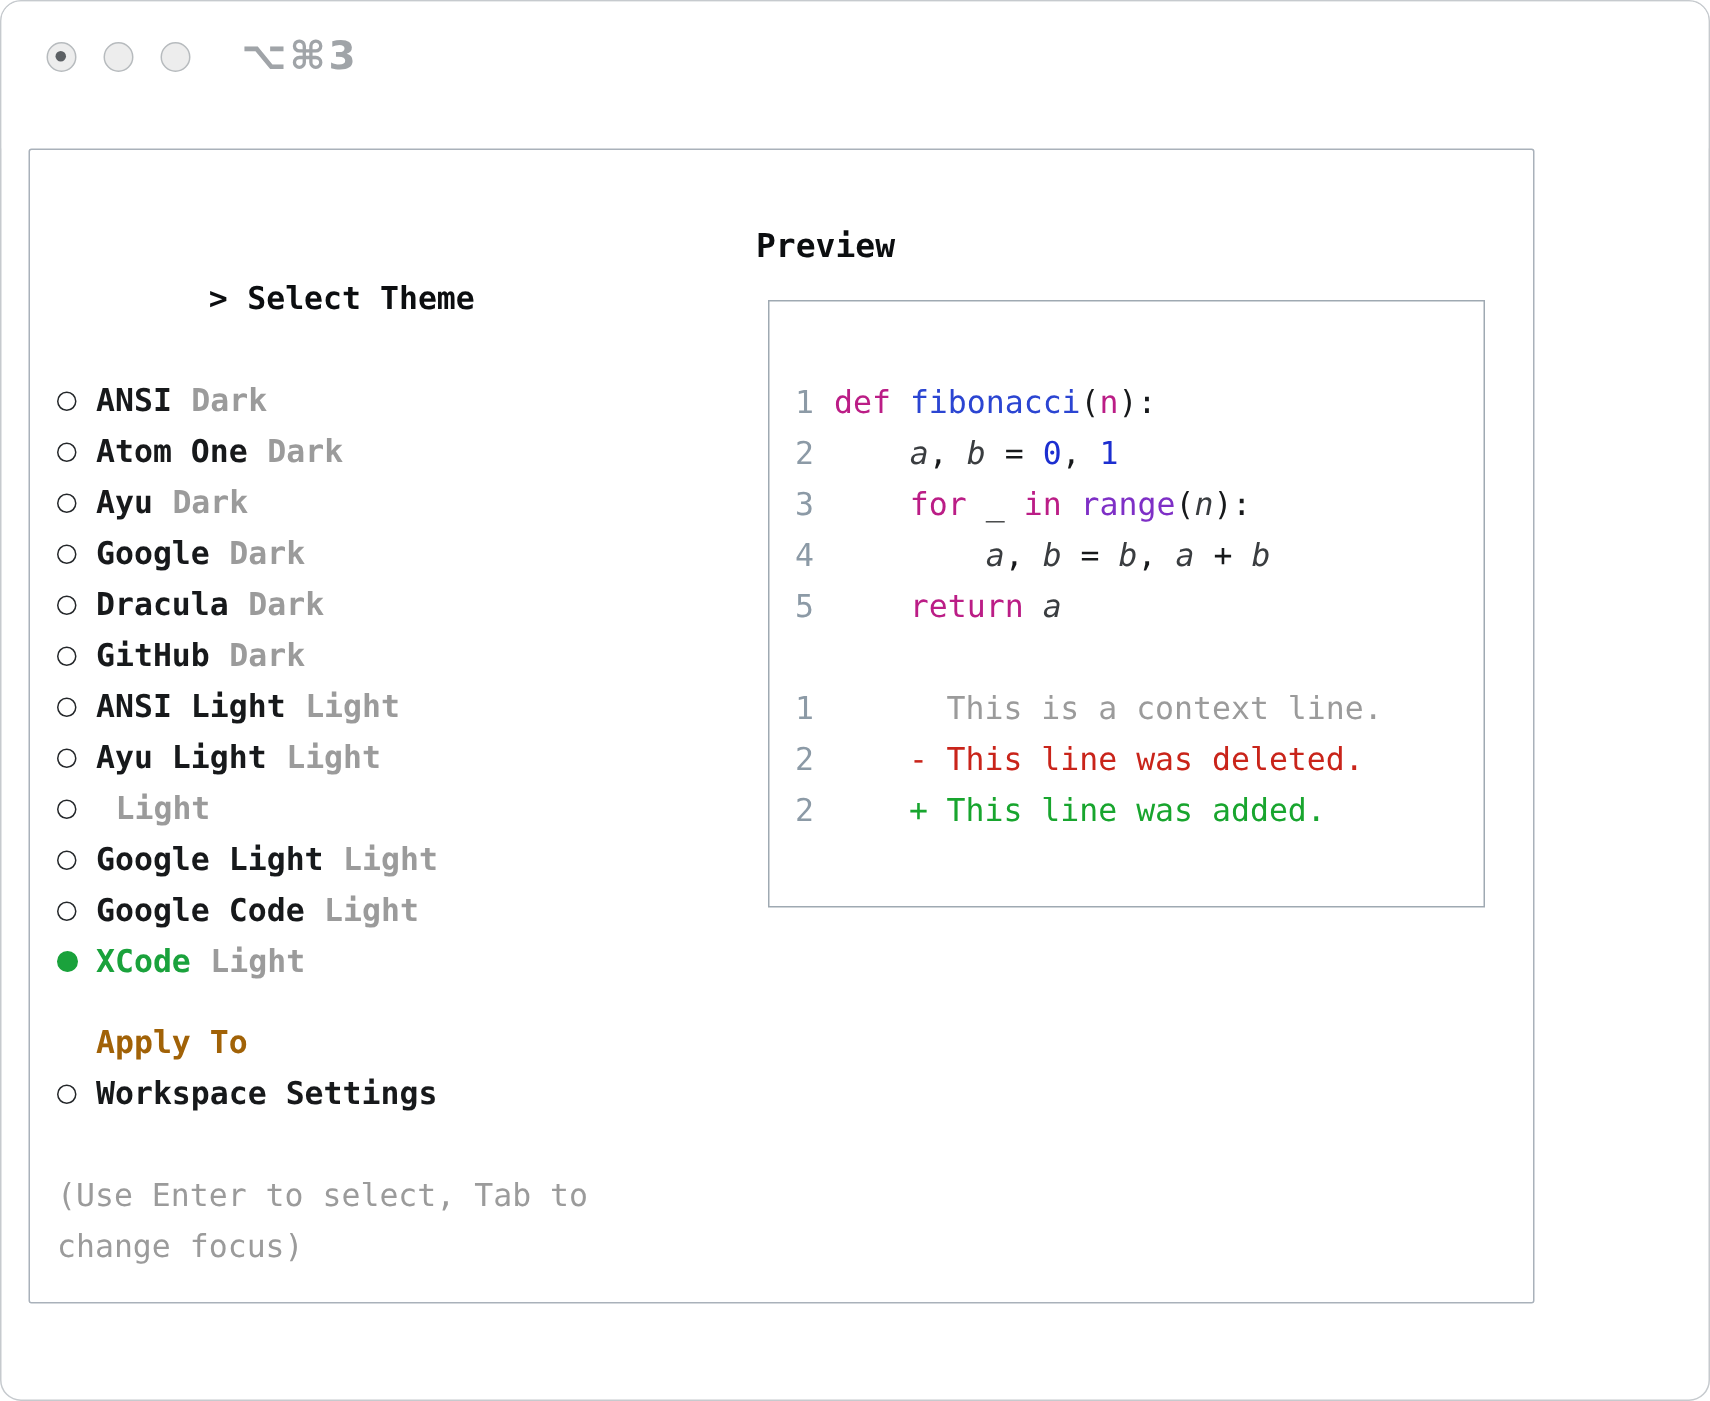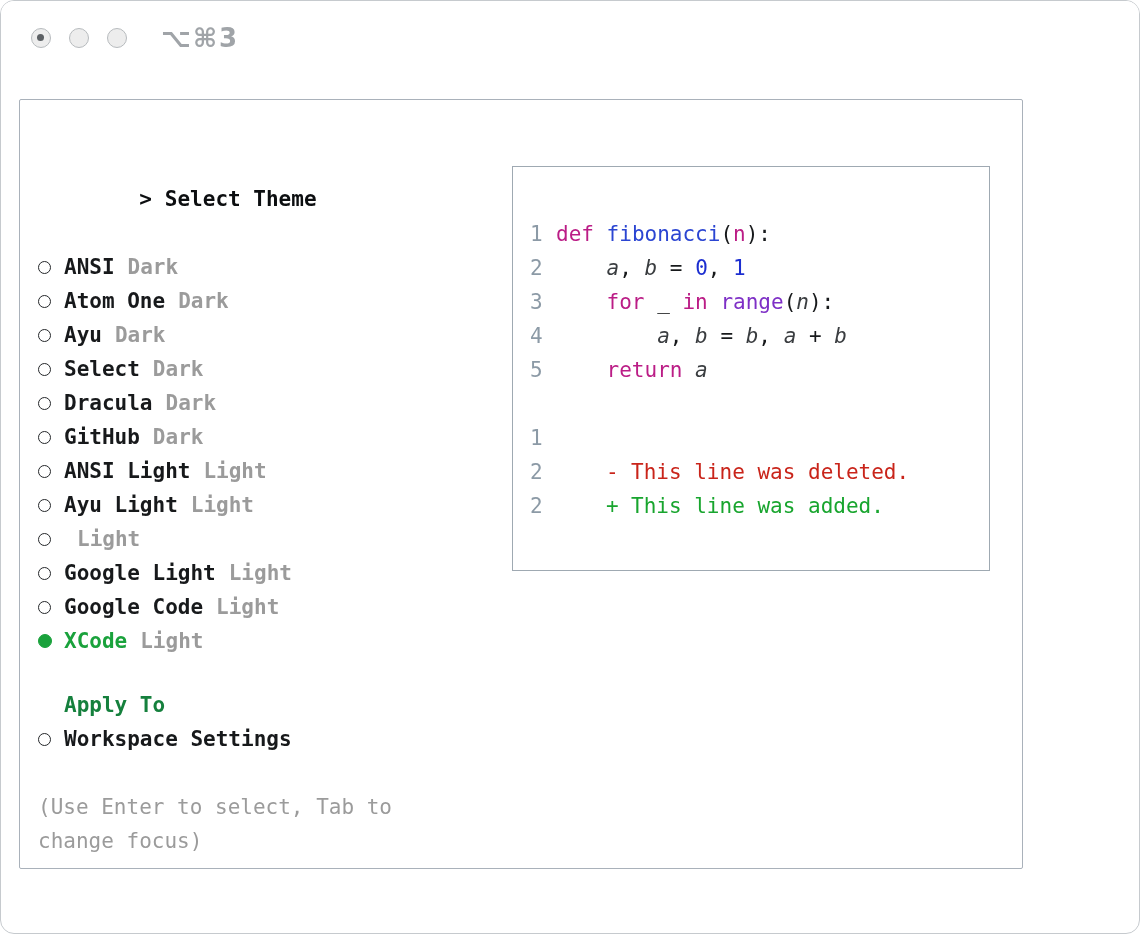--- a/index.html
+++ b/index.html
@@ -40,21 +40,21 @@
   .heading .prefix { margin-right:13px; }
   .titem { height:34px; display:flex; align-items:center; cursor:default;font-weight:bold; }
   .radio {
     width:13px; height:13px; flex:none; border-radius:50%;
     border:1.5px solid #24272a; margin-right:13px; background:transparent;
   }
   .radio.on { width:14px; height:14px; border-color:var(--green,#1aa23c); background:var(--green,#1aa23c); margin-right:12px; }
   .tname { color:#17191b; white-space:pre; }
   .titem.selected .tname { color:var(--green,#1aa23c); }
   .tvariant { color:var(--muted,#9b9b9b); margin-left:13px; white-space:pre; }
-  .apply-heading { margin-top:30px; margin-left:26px; font-weight:bold; color:#15803d; line-height:34px; }
+  .apply-heading { margin-top:20px; margin-left:26px; font-weight:bold; color:#a16207; line-height:34px; }
   .hint { margin-top:34px; width:402px; color:var(--muted,#9b9b9b); line-height:34px; }
   
   .right { flex:1; padding-right:32px; }
   .preview-title { font-size:22px; line-height:34px; font-weight:bold; color:#0c0e10; margin-left:-8px; }
   .preview-box {
     margin-top:18px; width:478px; height:405px;
     border:1px solid #9fa9b2; background:#fff;
     padding:50px 0 0 17px; font-size:21px; line-height:34px;
   }
   .cline, .dline { display:flex; white-space:pre; height:34px; }
@@ -99,21 +99,21 @@
             <span class="tname">Atom One</span>
             <span class="tvariant">Dark</span>
           </div>
           <div class="titem">
             <span class="radio"></span>
             <span class="tname">Ayu</span>
             <span class="tvariant">Dark</span>
           </div>
           <div class="titem">
             <span class="radio"></span>
-            <span class="tname">Select</span>
+            <span class="tname">Google</span>
             <span class="tvariant">Dark</span>
           </div>
           <div class="titem">
             <span class="radio"></span>
             <span class="tname">Dracula</span>
             <span class="tvariant">Dark</span>
           </div>
           <div class="titem">
             <span class="radio"></span>
             <span class="tname">GitHub</span>
@@ -153,30 +153,31 @@
       <div class="apply-list">
           <div class="titem">
             <span class="radio"></span>
             <span class="tname">Workspace Settings</span>
           </div>
         </div>
       <div class="hint">(Use Enter to select, Tab to change focus)</div>
     </div>
 
     <div class="right">
+      <div class="preview-title">Preview</div>
       <div class="preview-box">
         <div class="code">
             <div class="cline"><span class="lnum">1</span><span class="tok-kw">def</span><span> </span><span class="tok-fn">fibonacci</span><span>(</span><span class="tok-pn">n</span><span>):</span></div>
             <div class="cline"><span class="lnum">2</span><span>    </span><span class="tok-it">a</span><span>, </span><span class="tok-it">b</span><span> = </span><span class="tok-num">0</span><span>, </span><span class="tok-num">1</span></div>
             <div class="cline"><span class="lnum">3</span><span>    </span><span class="tok-kw">for</span><span> _ </span><span class="tok-kw">in</span><span> </span><span class="tok-type">range</span><span>(</span><span class="tok-it">n</span><span>):</span></div>
             <div class="cline"><span class="lnum">4</span><span>        </span><span class="tok-it">a</span><span>, </span><span class="tok-it">b</span><span> = </span><span class="tok-it">b</span><span>, </span><span class="tok-it">a</span><span> + </span><span class="tok-it">b</span></div>
             <div class="cline"><span class="lnum">5</span><span>    </span><span class="tok-kw">return</span><span> </span><span class="tok-it">a</span></div>
           </div>
         <div class="gap34"></div>
         <div class="diff">
-            <div class="dline context"><span class="lnum">1</span><span class="dpad"></span><span class="dmark"> </span></div>
+            <div class="dline context"><span class="lnum">1</span><span class="dpad"></span><span class="dmark"> </span><span class="dtext">This is a context line.</span></div>
             <div class="dline deleted"><span class="lnum">2</span><span class="dpad"></span><span class="dmark">-</span><span class="dtext">This line was deleted.</span></div>
             <div class="dline added"><span class="lnum">2</span><span class="dpad"></span><span class="dmark">+</span><span class="dtext">This line was added.</span></div>
           </div>
       </div>
     </div>
   </div>
 </div>
 
 </body></html>

